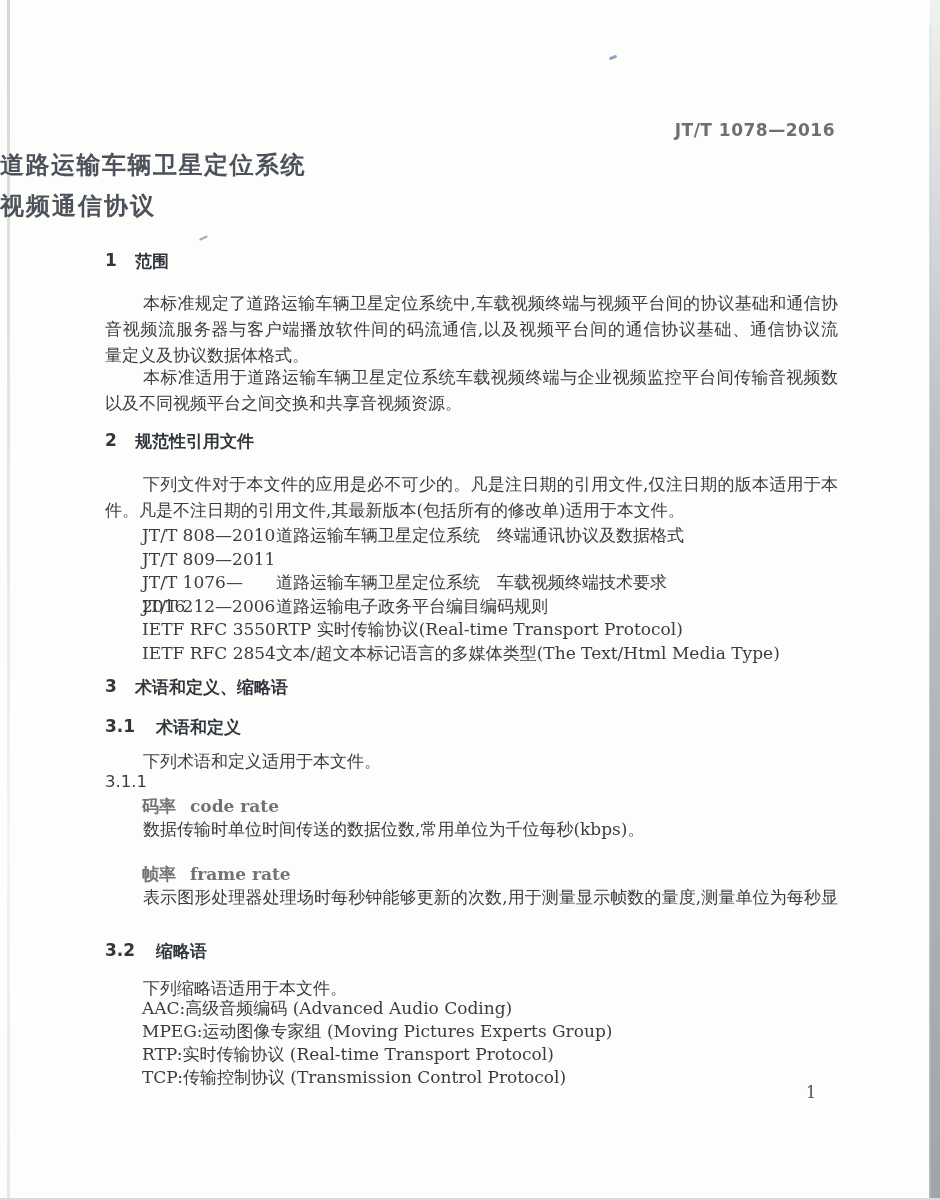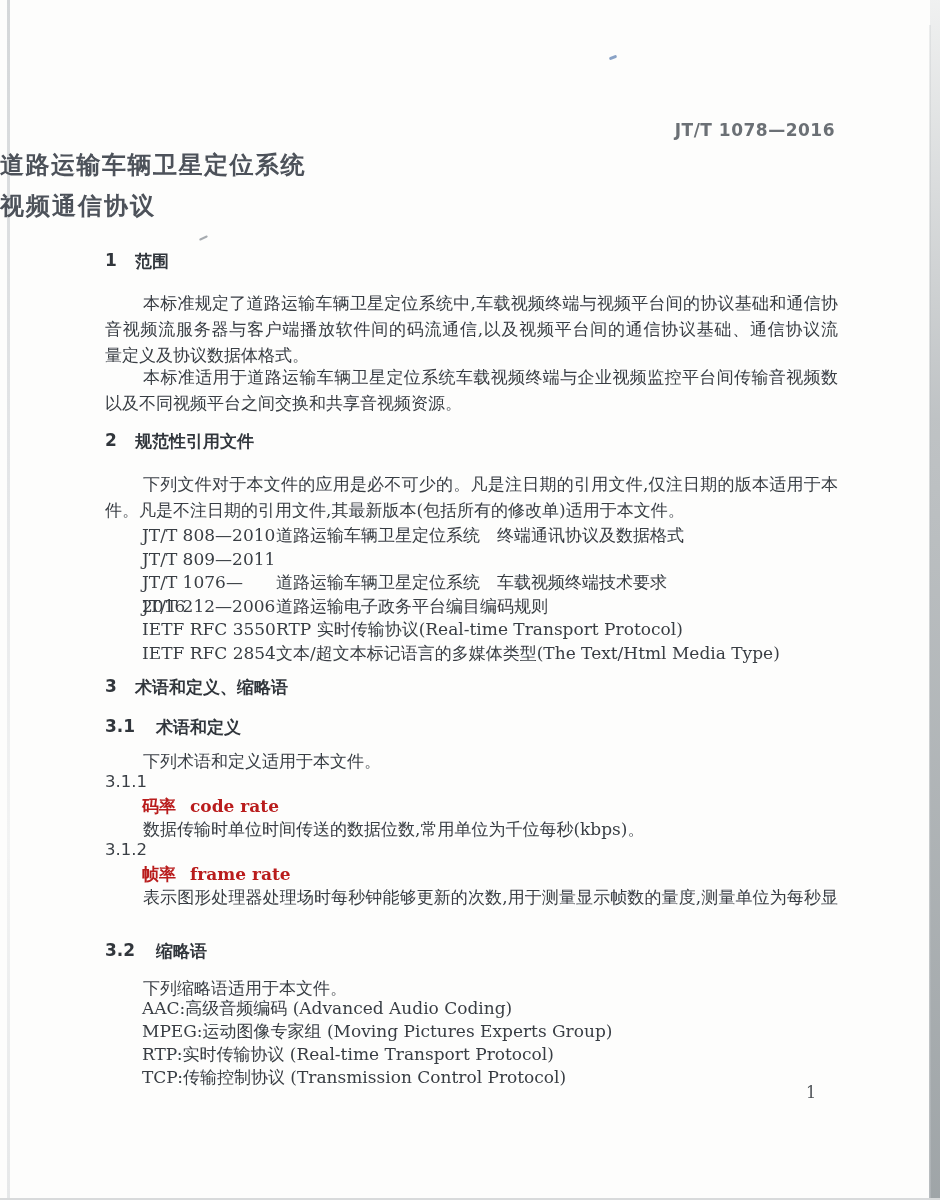--- a/index.html
+++ b/index.html
@@ -45,21 +45,21 @@
 
   .body-line { font-size:17px; height:26px; line-height:26px; white-space:nowrap; }
   .just { white-space:normal; text-align:justify; text-align-last:justify; overflow:hidden; }
   .indent { padding-left:38px; }
   .lh25 { height:25px; line-height:25px; }
 
   .ref-row { display:flex; font-size:17px; height:23.5px; line-height:23.5px; }
   .ref-code { flex:0 0 134px; }
   .ref-title { flex:1; }
 
-  .term-row { font-size:17px; font-weight:bold; height:24px; line-height:24px; color:#b91c1c; }
+  .term-row { font-size:17px; font-weight:bold; height:24px; line-height:24px; color:#737373; }
   .term-en { margin-left:14px; }
 
   .abbr-row { font-size:17px; height:23px; line-height:23px; }
 
   .pagenum { position:absolute; top:1083px; left:806px; font-size:16px; color:#4c5156; }
 </style>
 </head>
 <body>
 
 <div class="page">
@@ -138,21 +138,20 @@
   <div class="abs body-line indent" style="top:748px;">下列术语和定义适用于本文件。</div>
 
   <div class="abs sub-num" style="top:772px;">3.1.1</div>
   <div class="abs term-row" style="top:794px; left:142px;">
     <span>码率</span><span class="term-en">code rate</span>
   </div>
   <div class="abs" style="top:816px;">
     <div class="body-line indent">数据传输时单位时间传送的数据位数,常用单位为千位每秒(kbps)。</div>
   </div>
 
-  <div class="abs sub-num" style="top:840px;">3.1.2</div>
   <div class="abs term-row" style="top:862px; left:142px;">
     <span>帧率</span><span class="term-en">frame rate</span>
   </div>
   <div class="abs" style="top:885px;">
     <div class="body-line lh25 indent just">表示图形处理器处理场时每秒钟能够更新的次数,用于测量显示帧数的量度,测量单位为每秒显示</div>
   </div>
 
   <div class="abs sec-h" style="top:940px;">
     <span class="num nw51">3.2</span>
     <span>缩略语</span>

